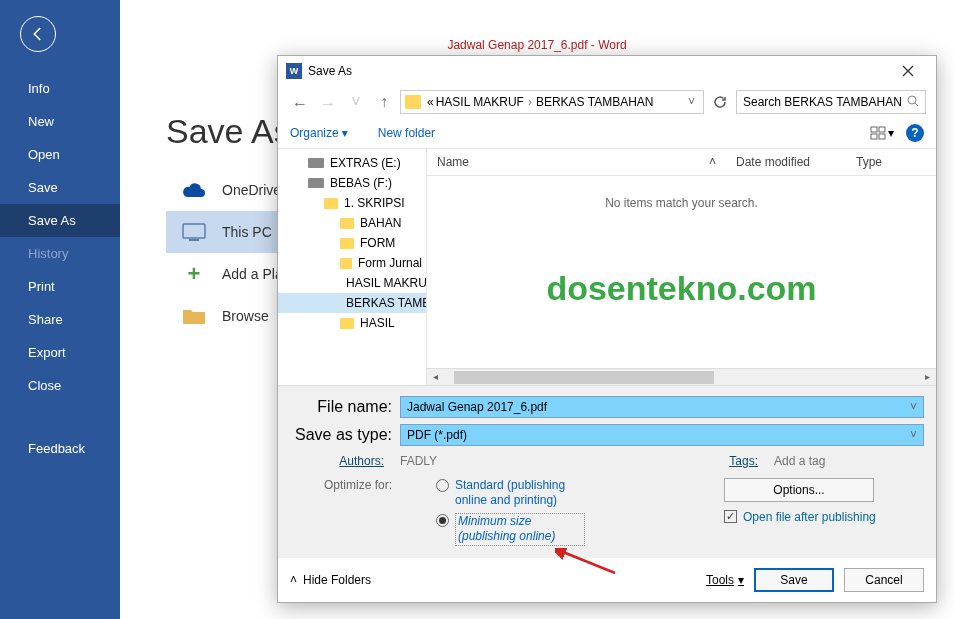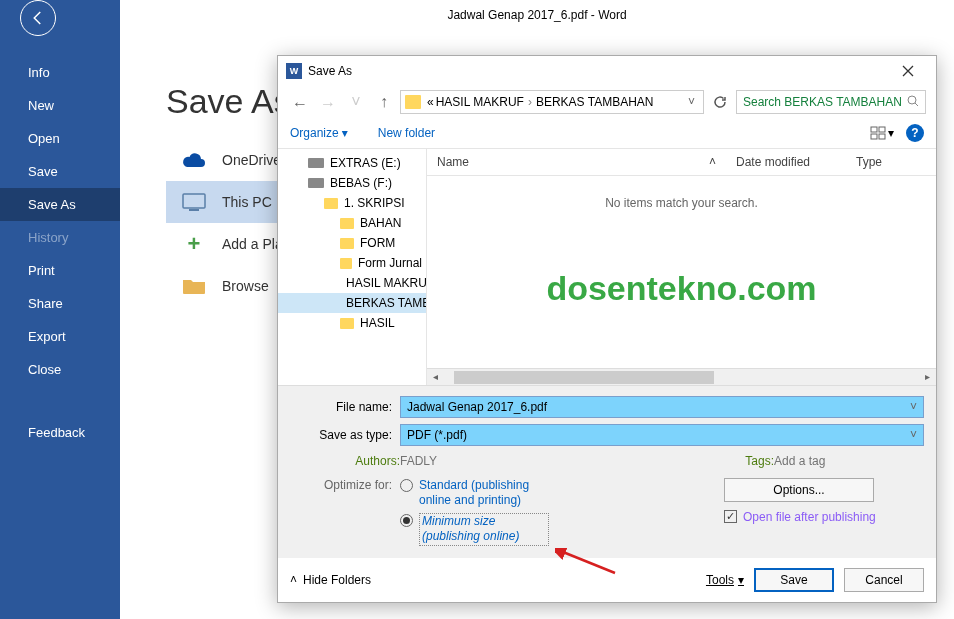--- a/index.html
+++ b/index.html
@@ -1,29 +1,29 @@
 <!DOCTYPE html>
 <html><head>
   <meta charset="utf-8">
   <style>
     * { margin: 0; padding: 0; box-sizing: border-box; font-family: "Segoe UI", Tahoma, sans-serif; }
     body { width: 954px; height: 619px; overflow: hidden; background: #fff; position: relative; }
     
     
     .backstage { display: flex; height: 100%; }
-    .sidebar { width: 120px; background: #2b579a; color: #fff; }
+    .sidebar { width: 120px; background: #2b579a; color: #fff; padding-top: 16px; }
     .back-btn { width: 36px; height: 36px; border: 1.5px solid #fff; border-radius: 50%; margin-left: 20px; display: flex; align-items: center; justify-content: center; cursor: pointer; margin-bottom: 20px; }
     .back-btn svg { width: 18px; height: 18px; fill: #fff; }
     .sidebar-item { padding: 9px 0 9px 28px; font-size: 13px; cursor: pointer; color: #fff; }
     .sidebar-item.active { background: #1e3e6e; }
     .sidebar-item.dim { color: #8ba4c9; }
     .sidebar-sep { height: 30px; }
     
     .main { flex: 1; background: #fff; position: relative; }
-    .main-title-bar { height: 32px; text-align: center; font-size: 12px; color: #000000; padding-top: 8px; }
+    .main-title-bar { height: 32px; text-align: center; font-size: 12px; color: #b91c1c; padding-top: 8px; margin-top: 30px; }
     .page-title { font-size: 34px; font-weight: 300; color: #333; margin: 50px 0 18px 46px; }
     .location-list { margin-left: 46px; }
     .location-item { display: flex; align-items: center; gap: 14px; padding: 10px 14px; font-size: 14px; color: #333; cursor: pointer; width: 230px; }
     .location-item.active { background: #c7d9ef; }
     .loc-icon { width: 28px; height: 22px; display: flex; align-items: center; justify-content: center; }
     
     
     .dialog { position: absolute; left: 277px; top: 55px; width: 660px; height: 548px; background: #fff; border: 1px solid #aaa; box-shadow: 0 4px 20px rgba(0,0,0,0.3); display: flex; flex-direction: column; }
     .dialog-titlebar { height: 30px; display: flex; align-items: center; padding: 0 8px; }
     .dialog-titlebar .word-icon { width: 16px; height: 16px; background: #2b579a; color: #fff; font-size: 9px; display: flex; align-items: center; justify-content: center; margin-right: 6px; font-weight: bold; }
@@ -31,21 +31,21 @@
     .close-btn { width: 40px; height: 28px; display: flex; align-items: center; justify-content: center; cursor: pointer; }
     
     .nav-row { display: flex; align-items: center; gap: 4px; padding: 4px 10px; }
     .nav-arrow { width: 24px; height: 24px; display: flex; align-items: center; justify-content: center; cursor: pointer; color: #666; }
     .nav-arrow.disabled { color: #ccc; }
     .breadcrumb { flex: 1; border: 1px solid #ccc; height: 24px; display: flex; align-items: center; padding: 0 4px; font-size: 12px; gap: 2px; }
     .breadcrumb .folder-icon { width: 16px; height: 14px; background: #ffd75e; border-radius: 1px; margin-right: 4px; }
     .breadcrumb .sep { color: #888; margin: 0 2px; }
     .breadcrumb .chevron-end { margin-left: auto; color: #666; padding: 0 4px; }
     .refresh-btn { width: 24px; height: 24px; display: flex; align-items: center; justify-content: center; cursor: pointer; }
-    .search-box { width: 190px; height: 24px; border: 1px solid #ccc; display: flex; align-items: center; padding: 0 6px; font-size: 12px; color: #15803d; }
+    .search-box { width: 190px; height: 24px; border: 1px solid #ccc; display: flex; align-items: center; padding: 0 6px; font-size: 12px; color: #000000; }
     .search-box .search-icon { margin-left: auto; }
     
     .toolbar-row { display: flex; align-items: center; padding: 6px 12px; border-bottom: 1px solid #e5e5e5; font-size: 12px; }
     .toolbar-btn { color: #0462c1; cursor: pointer; display: flex; align-items: center; gap: 3px; }
     .toolbar-btn + .toolbar-btn { margin-left: 30px; }
     .toolbar-right { margin-left: auto; display: flex; align-items: center; gap: 12px; }
     .view-btn { display: flex; align-items: center; gap: 2px; cursor: pointer; }
     .help-icon { width: 18px; height: 18px; border-radius: 50%; background: #0462c1; color: #fff; display: flex; align-items: center; justify-content: center; font-size: 12px; font-weight: bold; }
     
     .browser { flex: 1; display: flex; min-height: 0; }
@@ -67,37 +67,37 @@
     .col-type { width: 90px; }
     .empty-msg { text-align: center; color: #666; font-size: 12px; margin-top: 20px; }
     .watermark { position: absolute; top: 120px; left: 0; right: 0; text-align: center; font-size: 34px; font-weight: 700; color: #39a845; pointer-events: none; }
     .hscroll { position: absolute; bottom: 0; left: 0; right: 0; height: 17px; background: #f0f0f0; border-top: 1px solid #ddd; display: flex; }
     .hscroll .track { flex: 1; position: relative; }
     .hscroll .thumb { position: absolute; left: 10px; top: 2px; height: 13px; width: 260px; background: #ccc; }
     .hscroll .arrow { width: 17px; display: flex; align-items: center; justify-content: center; color: #666; font-size: 10px; }
     
     .save-panel { background: #f0f0f0; padding: 10px 12px 8px; border-top: 1px solid #ddd; }
     .field-row { display: flex; align-items: center; margin-bottom: 6px; }
-    .field-label { width: 110px; text-align: right; font-size: 12px; padding-right: 8px; }
+    .field-label { width: 110px; text-align: right; font-size: 16px; padding-right: 8px; }
     .field-input { flex: 1; height: 22px; border: 1px solid #7a9fcc; padding: 0 6px; font-size: 12px; background: #7dd3fc; display: flex; align-items: center; }
     .field-input .dd { margin-left: auto; color: #666; }
     .meta-row { display: flex; font-size: 12px; margin-top: 8px; }
-    .meta-row .lbl { width: 110px; text-align: right; color: #4d7c0f; padding-right: 0; }
+    .meta-row .lbl { width: 110px; text-align: right; color: #0c4a6e; padding-right: 16px; text-decoration: underline; }
     .meta-row .val { color: #737373; cursor: pointer; }
-    .opt-row { display: flex; margin-top: 10px; }
+    .opt-row { display: flex; margin-top: 10px; gap: 36px; }
     .opt-left { width: 110px; text-align: right; font-size: 12px; color: #666; padding-right: 8px; }
     .opt-radios { font-size: 12px; }
     .radio-item { display: flex; align-items: flex-start; gap: 6px; margin-bottom: 4px; cursor: pointer; }
     .radio-item.selected .radio-label { border: 1px dotted #888; padding: 0 2px; font-style: italic; }
     .radio-label { color: #0462c1; max-width: 130px; line-height: 1.3; }
     .radio-circle { width: 13px; height: 13px; border: 1px solid #666; border-radius: 50%; display: flex; align-items: center; justify-content: center; margin-top: 1px; }
     .radio-circle.checked::after { content: ""; width: 7px; height: 7px; background: #333; border-radius: 50%; }
     .opt-right { margin-left: auto; font-size: 12px; width: 200px; }
     .options-btn { width: 150px; height: 24px; border: 1px solid #aaa; background: #f7f7f7; font-size: 12px; cursor: pointer; margin-bottom: 8px; }
-    .checkbox-row { display: flex; align-items: center; gap: 6px; color: #8b5cf6; cursor: pointer; }
+    .checkbox-row { display: flex; align-items: center; gap: 6px; color: #0369a1; cursor: pointer; }
     .checkbox { width: 13px; height: 13px; border: 1px solid #666; display: flex; align-items: center; justify-content: center; }
     .checkbox.checked::after { content: "✓"; font-size: 11px; color: #333; }
     
     .footer-row { display: flex; align-items: center; padding: 10px 12px; gap: 10px; }
     .hide-folders { display: flex; align-items: center; gap: 6px; font-size: 12px; cursor: pointer; }
     .footer-spacer { flex: 1; }
     .tools-btn { font-size: 12px; display: flex; align-items: center; gap: 4px; cursor: pointer; text-decoration: underline; }
     .btn { width: 80px; height: 24px; border: 1px solid #aaa; background: #f7f7f7; font-size: 12px; cursor: pointer; }
     .btn.primary { border: 2px solid #0462c1; }
     

